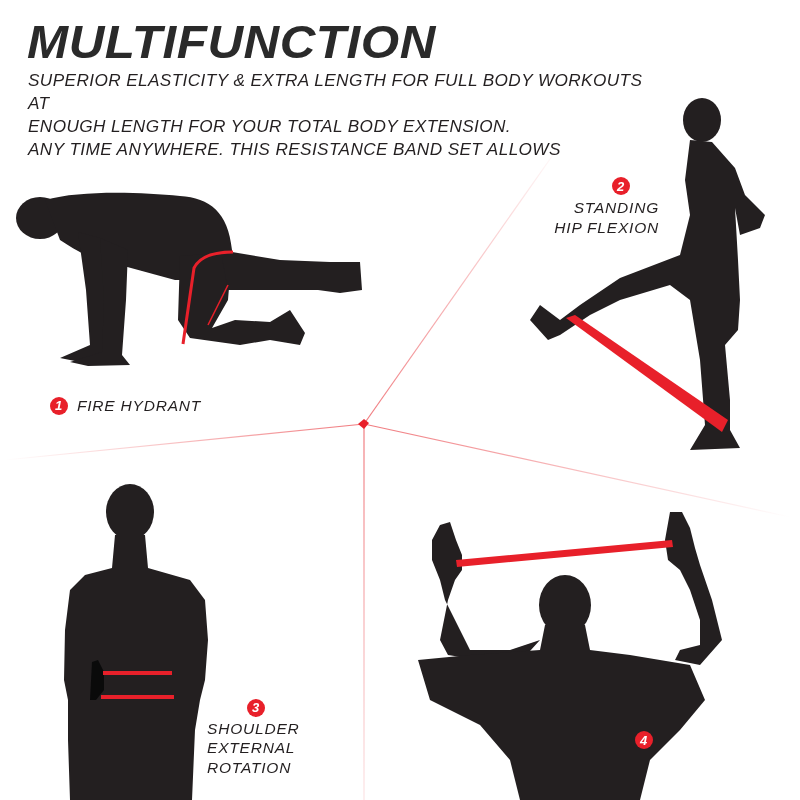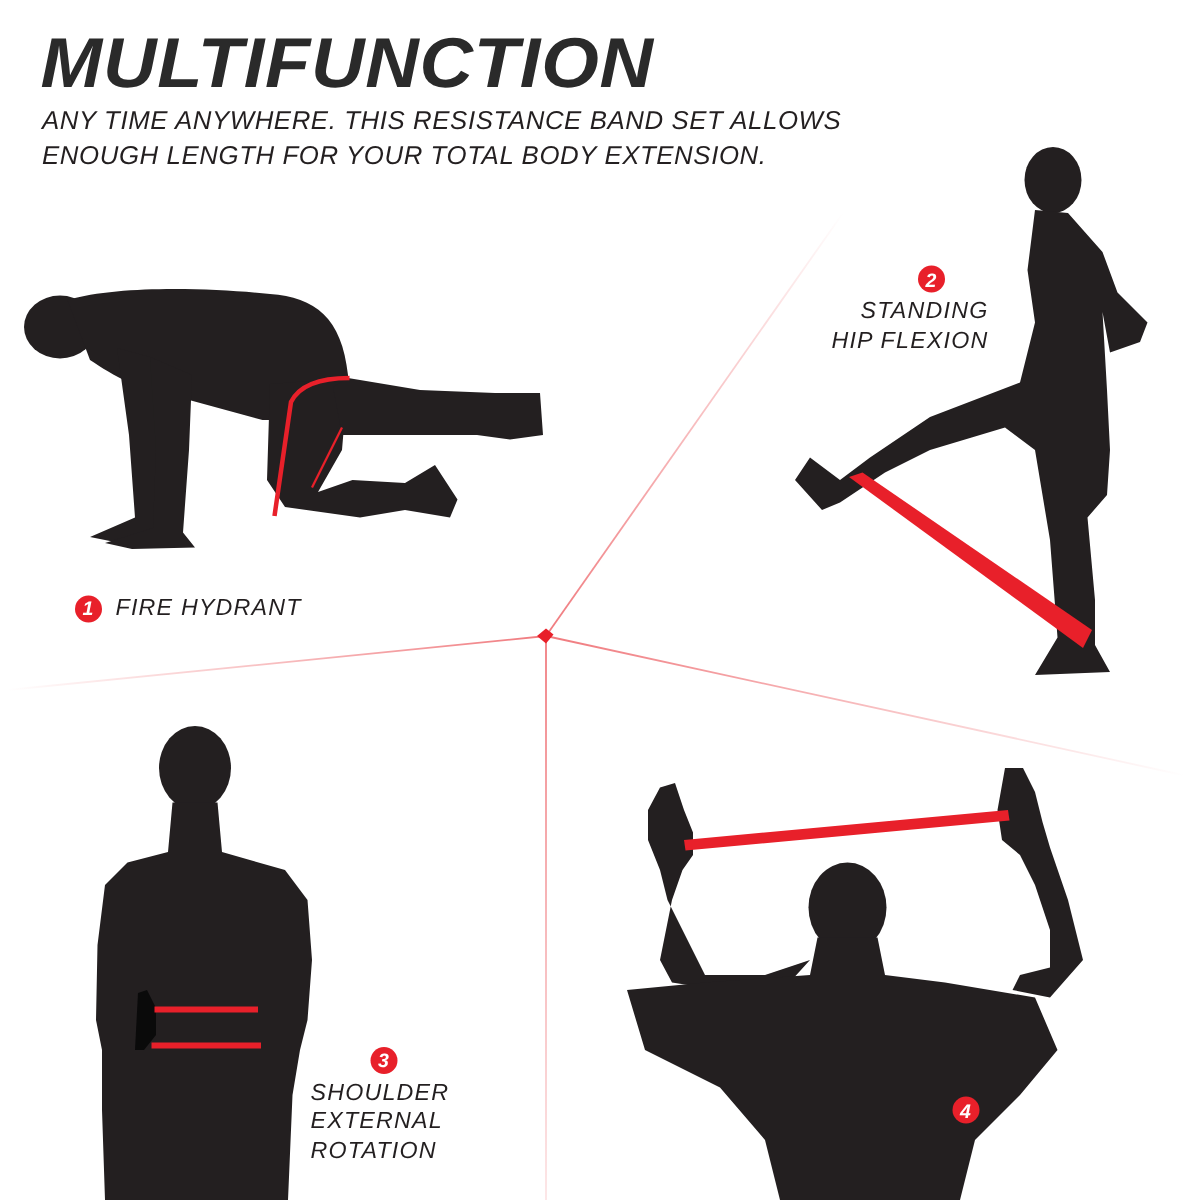--- a/index.html
+++ b/index.html
@@ -9,22 +9,23 @@
   .lines { position: absolute; left: 0; top: 0; }
   .label { position: absolute; font-style: italic; font-size: 15.5px; letter-spacing: 0.8px; line-height: 19.5px; color: #231f20; text-transform: uppercase; }
   .badge { display: inline-flex; align-items: center; justify-content: center; width: 18px; height: 18px; border-radius: 50%; background: #e8202a; color: #fff; font-size: 13px; font-weight: bold; font-style: italic; line-height: 1; }
   .figure { position: absolute; left: 0; top: 0; }
 </style>
 </head>
 <body>
 
 <h1 class="title">MULTIFUNCTION</h1>
 <div class="subtitle">
+  <div>SUPERIOR ELASTICITY &amp; EXTRA LENGTH FOR FULL BODY WORKOUTS AT</div>
+  <div>ENOUGH LENGTH FOR YOUR TOTAL BODY EXTENSION.</div>
   <div>ANY TIME ANYWHERE. THIS RESISTANCE BAND SET ALLOWS</div>
-  <div>ENOUGH LENGTH FOR YOUR TOTAL BODY EXTENSION.</div>
 </div>
 
 <svg class="lines" width="800" height="800">
   <defs>
     <linearGradient id="gUp" x1="364" y1="424" x2="562" y2="142" gradientUnits="userSpaceOnUse">
       <stop offset="0" stop-color="#f07a7e"></stop>
         <stop offset="1" stop-color="#f07a7e" stop-opacity="0"></stop>
     </linearGradient>
     <linearGradient id="gLeft" x1="364" y1="424" x2="5" y2="460" gradientUnits="userSpaceOnUse">
       <stop offset="0" stop-color="#f07a7e"></stop>

